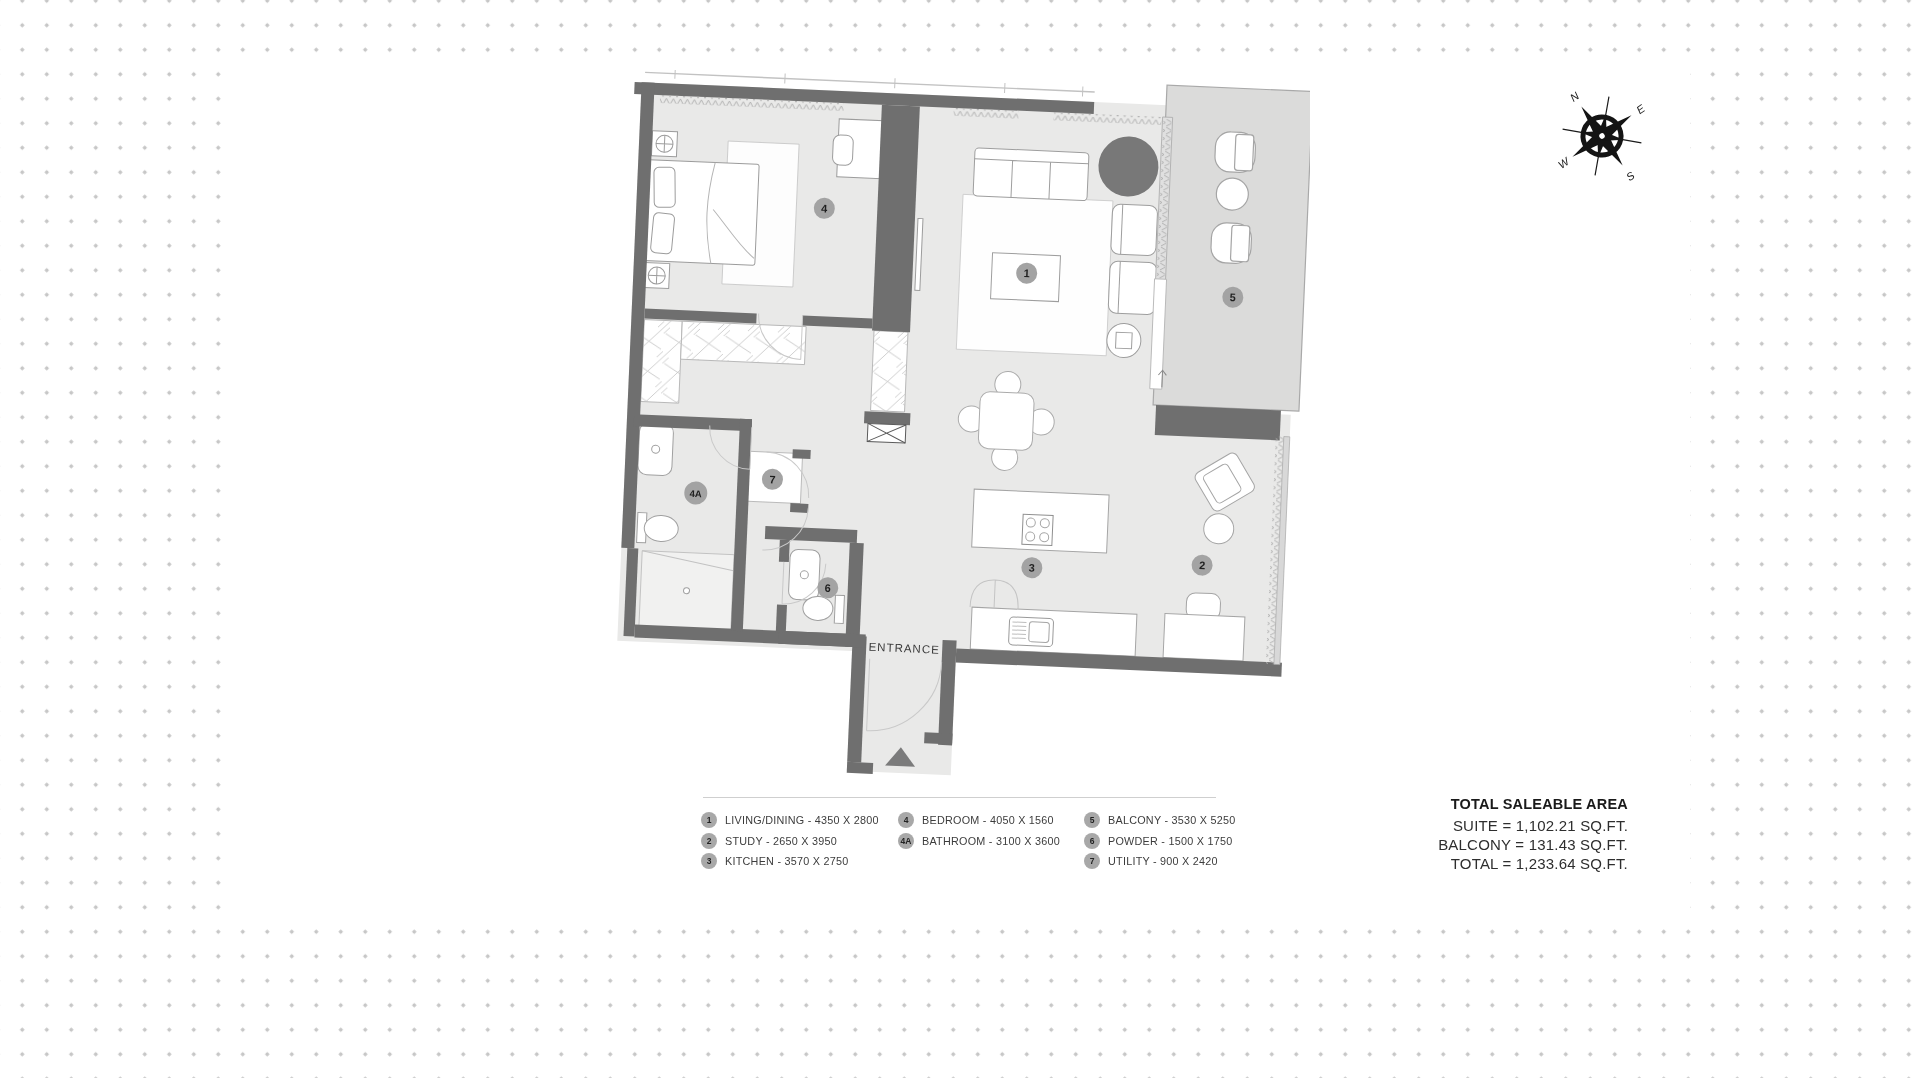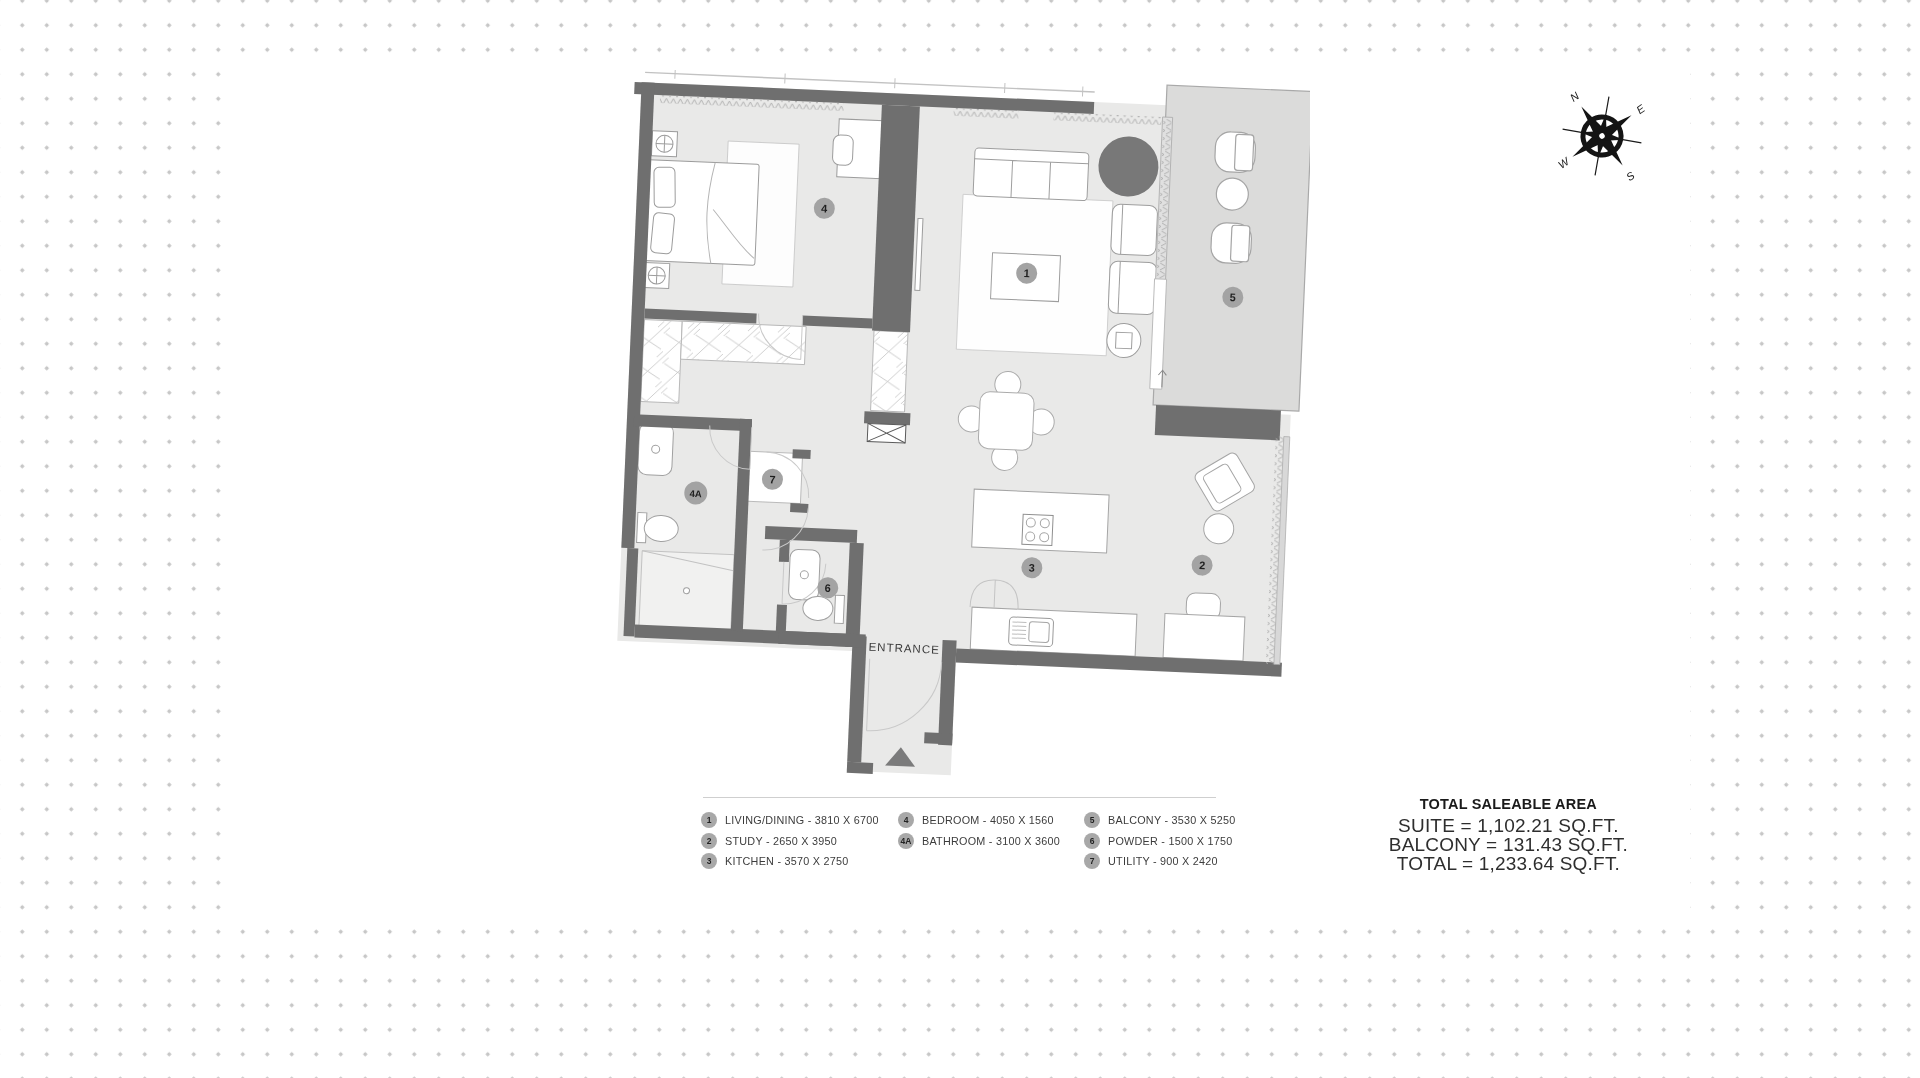--- a/index.html
+++ b/index.html
@@ -30,23 +30,23 @@
   .legend-col.c3{width:160px;}
   .legend-item{display:flex;align-items:center;height:20.5px;}
   .lbadge{
     width:16px;height:16px;border-radius:50%;background:#a8a8a8;color:#222;
     font-size:8.5px;font-weight:bold;display:flex;align-items:center;justify-content:center;
     flex:0 0 16px;letter-spacing:0;
   }
   .ltext{margin-left:8px;font-size:10.8px;color:#3c3c3c;letter-spacing:.25px;white-space:nowrap;}
 
   
-  .totals{position:absolute;right:292px;top:796px;text-align:center;}
+  .totals{position:absolute;right:292px;top:796px;text-align:right;}
   .totals-title{font-size:14.5px;font-weight:bold;color:#1a1a1a;letter-spacing:.2px;margin-bottom:4px;}
-  .totals-line{font-size:19px;color:#2e2e2e;line-height:19.2px;letter-spacing:.2px;}
+  .totals-line{font-size:15px;color:#2e2e2e;line-height:19.2px;letter-spacing:.2px;}
 
   
   text{font-family:"Liberation Sans", sans-serif;}
   .badge-circle{fill:#a3a3a3;}
   .badge-num{fill:#1f1f1f;font-size:11px;font-weight:bold;text-anchor:middle;}
   .entr{fill:#3a3a3a;font-size:11.5px;letter-spacing:1px;text-anchor:middle;}
 </style>
 </head>
 <body>
 
@@ -254,21 +254,21 @@
     <text x="0" y="53" text-anchor="middle" font-size="11" font-style="italic" font-family="Liberation Serif, serif" fill="#222">S</text>
     <text x="-47" y="4" text-anchor="middle" font-size="11" font-style="italic" font-family="Liberation Serif, serif" fill="#222">W</text>
   </g>
 </svg>
 
 <div class="legend-rule"></div>
 <div class="legend">
   <div class="legend-col c1">
     <div class="legend-item">
       <span class="lbadge">1</span>
-      <span class="ltext">LIVING/DINING - 3810 X 6700</span>
+      <span class="ltext">LIVING/DINING - 4350 X 2800</span>
     </div>
     <div class="legend-item">
       <span class="lbadge">2</span>
       <span class="ltext">STUDY - 2650 X 3950</span>
     </div>
     <div class="legend-item">
       <span class="lbadge">3</span>
       <span class="ltext">KITCHEN - 3570 X 2750</span>
     </div>
   </div>

